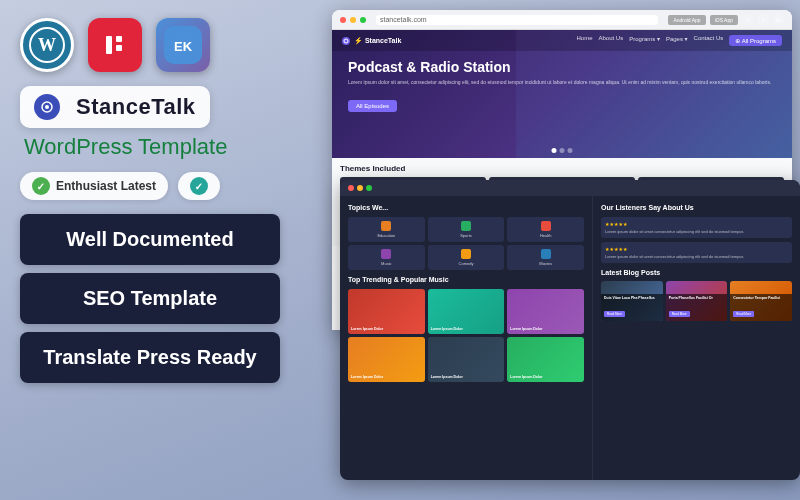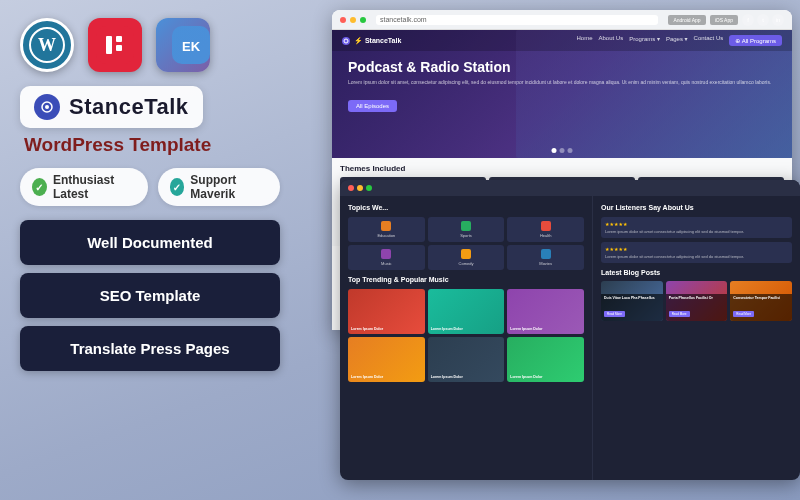--- a/index.html
+++ b/index.html
@@ -71,35 +71,35 @@
       box-shadow: 0 2px 8px rgba(0,0,0,0.3);
     }
 
     .ek-logo {
       width: 54px;
       height: 54px;
       background: linear-gradient(135deg, #4a90d9, #7b5ea7);
       border-radius: 12px;
       display: flex;
       align-items: center;
-      justify-content: flex-end;
+      justify-content: center;
       color: white;
       font-size: 20px;
       font-weight: 900;
       box-shadow: 0 2px 8px rgba(0,0,0,0.3);
     }
 
     
     .brand-box {
       background: rgba(255,255,255,0.92);
       border-radius: 10px;
       padding: 8px 14px;
       display: inline-flex;
       align-items: center;
-      gap: 9px;
+      gap: 16px;
       margin-bottom: 6px;
       width: fit-content;
       box-shadow: 0 2px 8px rgba(0,0,0,0.15);
     }
 
     .brand-icon {
       width: 26px;
       height: 26px;
       background: #3b4db8;
       border-radius: 50%;
@@ -111,23 +111,23 @@
     }
 
     .brand-name {
       font-size: 22px;
       font-weight: 800;
       color: #1a1a2e;
       letter-spacing: 0.5px;
     }
 
     .subtitle {
-      font-size: 19px;
-      font-weight: 700;
-      color: #7f1d1d;
+      font-size: 22px;
+      font-weight: 400;
+      color: #15803d;
       margin-bottom: 12px;
       margin-left: 4px;
     }
 
     
     .badge-row {
       display: flex;
       gap: 10px;
       margin-bottom: 14px;
     }
@@ -158,21 +158,21 @@
 
     .badge-green { background: #4caf50; }
     .badge-teal { background: #26a69a; }
 
     
     .feature-btn {
       background: #1a1f3a;
       color: white;
       border-radius: 8px;
       padding: 14px 20px;
-      font-size: 15px;
+      font-size: 20px;
       font-weight: 700;
       margin-bottom: 8px;
       text-align: center;
       box-shadow: 0 2px 8px rgba(0,0,0,0.25);
       cursor: pointer;
     }
 
     
     .right-panel {
       position: absolute;
@@ -548,27 +548,26 @@
 
   <div class="subtitle">WordPress Template</div>
 
   <div class="badge-row">
     <div class="badge">
       <div class="badge-icon badge-green">✓</div>
       <span>Enthusiast Latest</span>
     </div>
     <div class="badge">
       <div class="badge-icon badge-teal">✓</div>
-      <span>Support Maverik</span>
     </div>
   </div>
 
   <div class="feature-btn">Well Documented</div>
   <div class="feature-btn">SEO Template</div>
-  <div class="feature-btn">Translate Press Pages</div>
+  <div class="feature-btn">Translate Press Ready</div>
 
 </div>
 
 <div class="right-panel">
 
   <div class="browser-top">
     <div class="browser-nav">
       <div class="nav-dot dot-red"></div>
       <div class="nav-dot dot-yellow"></div>
       <div class="nav-dot dot-green"></div>

